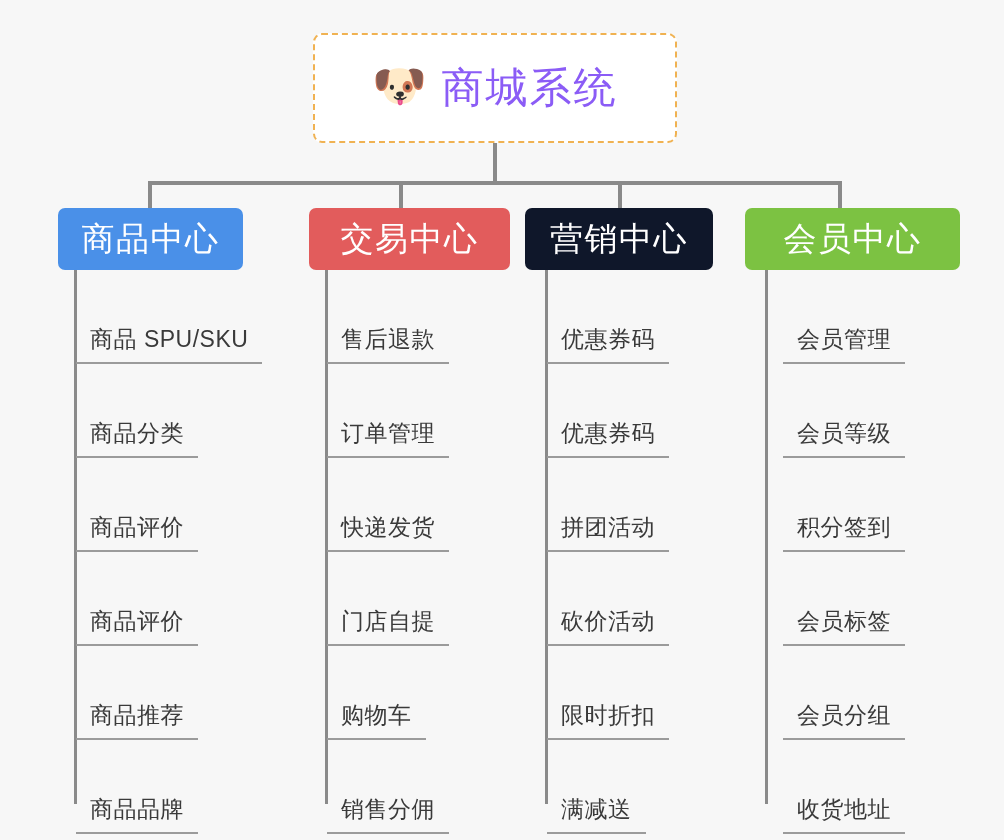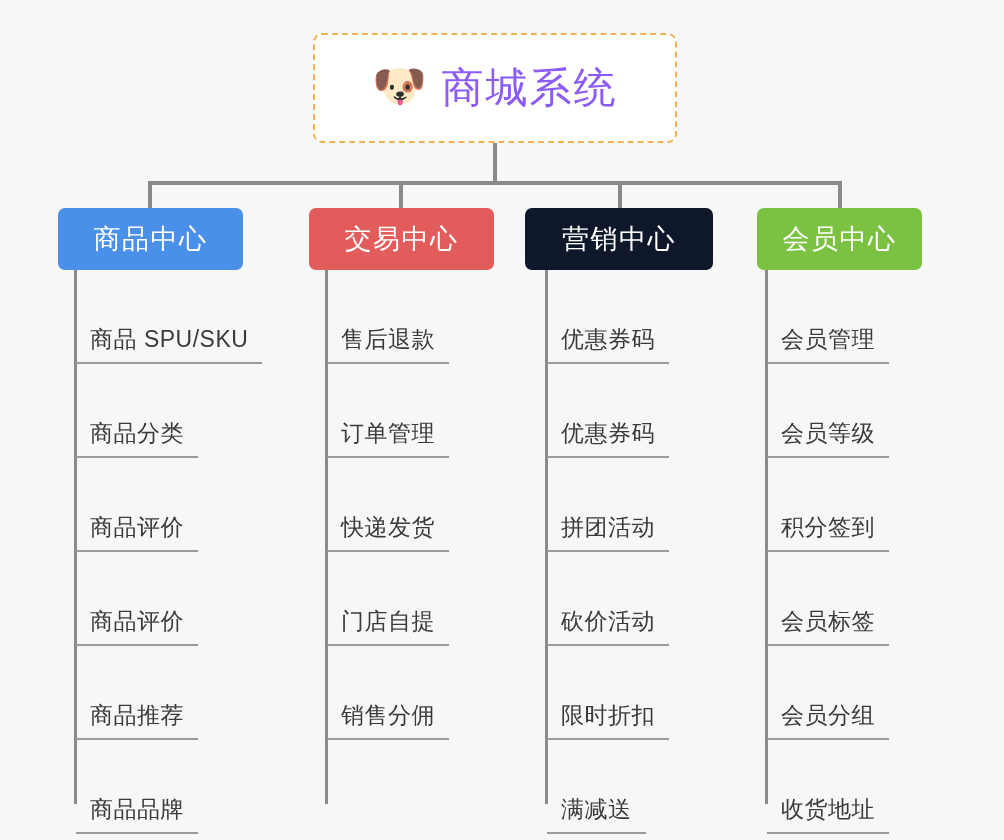--- a/index.html
+++ b/index.html
@@ -60,21 +60,21 @@
     top: 0;
     left: 0;
     height: 62px;
     border-radius: 7px;
     display: flex;
     align-items: center;
     justify-content: center;
   }
   .cat-label {
     color: #ffffff;
-    font-size: 27px;
+    font-size: 33px;
     letter-spacing: 1.5px;
     white-space: nowrap;
   }
 
   
   .spine {
     position: absolute;
     width: 3px;
     background: #8a8a8a;
     top: 62px;
@@ -144,36 +144,39 @@
       <div class="leaf">
         <span class="leaf-inner"><span class="leaf-label">商品推荐</span></span>
       </div>
       <div class="leaf">
         <span class="leaf-inner"><span class="leaf-label">商品品牌</span></span>
       </div>
     </div>
   </div>
 
   <div class="column" style="left:309px; width:185px;">
-    <div class="cat-box" style="width:185px; background:#e25c5c;">
+    <div class="cat-box" style="width:201px; background:#e25c5c;">
       <span class="cat-label">交易中心</span>
     </div>
     <div class="spine" style="left:16px; height:534px;"></div>
     <div class="leaf-list">
       <div class="leaf">
         <span class="leaf-inner"><span class="leaf-label">售后退款</span></span>
       </div>
       <div class="leaf">
         <span class="leaf-inner"><span class="leaf-label">订单管理</span></span>
       </div>
       <div class="leaf">
         <span class="leaf-inner"><span class="leaf-label">快递发货</span></span>
       </div>
       <div class="leaf">
         <span class="leaf-inner"><span class="leaf-label">门店自提</span></span>
+      </div>
+      <div class="leaf">
+        <span class="leaf-inner"><span class="leaf-label">购物车</span></span>
       </div>
       <div class="leaf">
         <span class="leaf-inner"><span class="leaf-label">销售分佣</span></span>
       </div>
     </div>
   </div>
 
   <div class="column" style="left:525px; width:188px;">
     <div class="cat-box" style="width:188px; background:#0f172a;">
       <span class="cat-label">营销中心</span>
@@ -195,25 +198,25 @@
       <div class="leaf">
         <span class="leaf-inner"><span class="leaf-label">限时折扣</span></span>
       </div>
       <div class="leaf">
         <span class="leaf-inner"><span class="leaf-label">满减送</span></span>
       </div>
     </div>
   </div>
 
   <div class="column" style="left:745px; width:187px;">
-    <div class="cat-box" style="width:165px; background:#7cc242;margin-left:12px;">
+    <div class="cat-box" style="width:215px; background:#7cc242;">
       <span class="cat-label">会员中心</span>
     </div>
     <div class="spine" style="left:20px; height:534px;"></div>
-    <div class="leaf-list" style="left:4px;">
+    <div class="leaf-list" style="left:20px;">
       <div class="leaf">
         <span class="leaf-inner"><span class="leaf-label">会员管理</span></span>
       </div>
       <div class="leaf">
         <span class="leaf-inner"><span class="leaf-label">会员等级</span></span>
       </div>
       <div class="leaf">
         <span class="leaf-inner"><span class="leaf-label">积分签到</span></span>
       </div>
       <div class="leaf">

